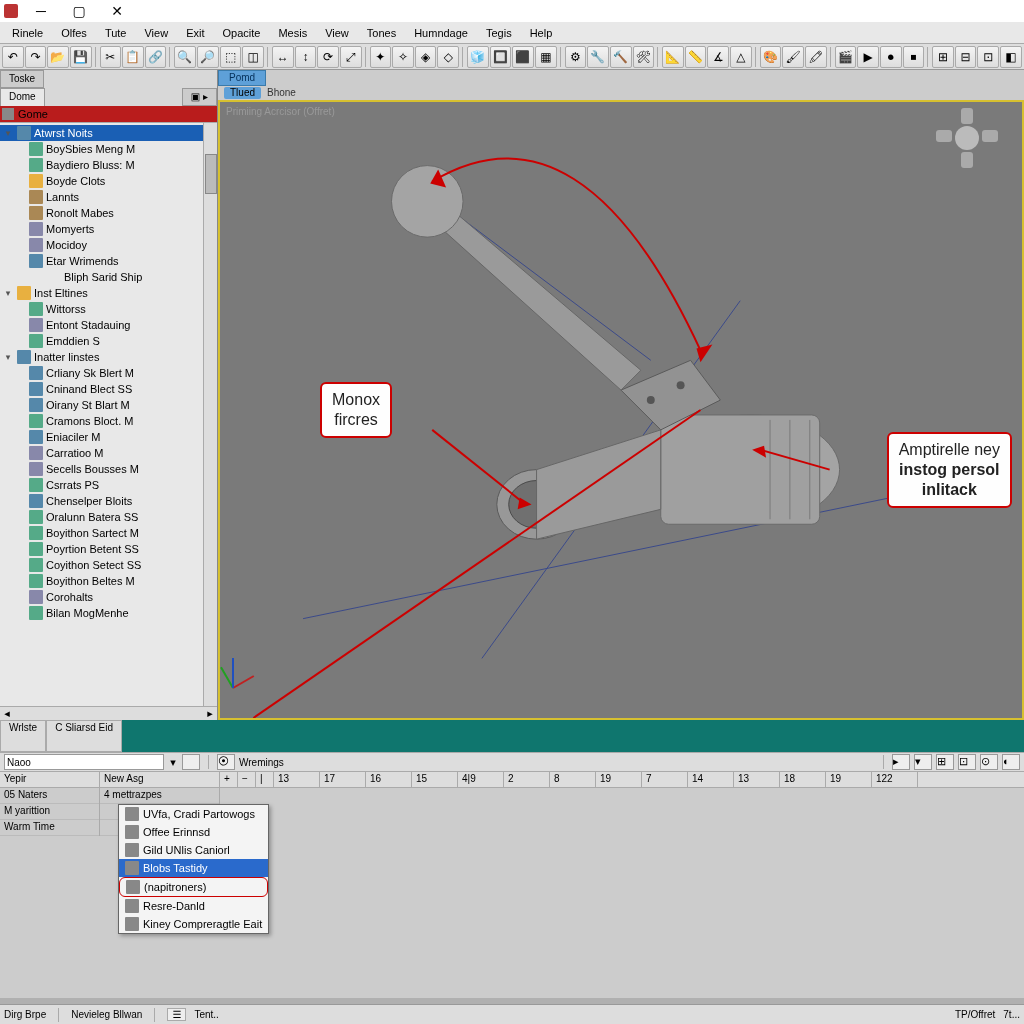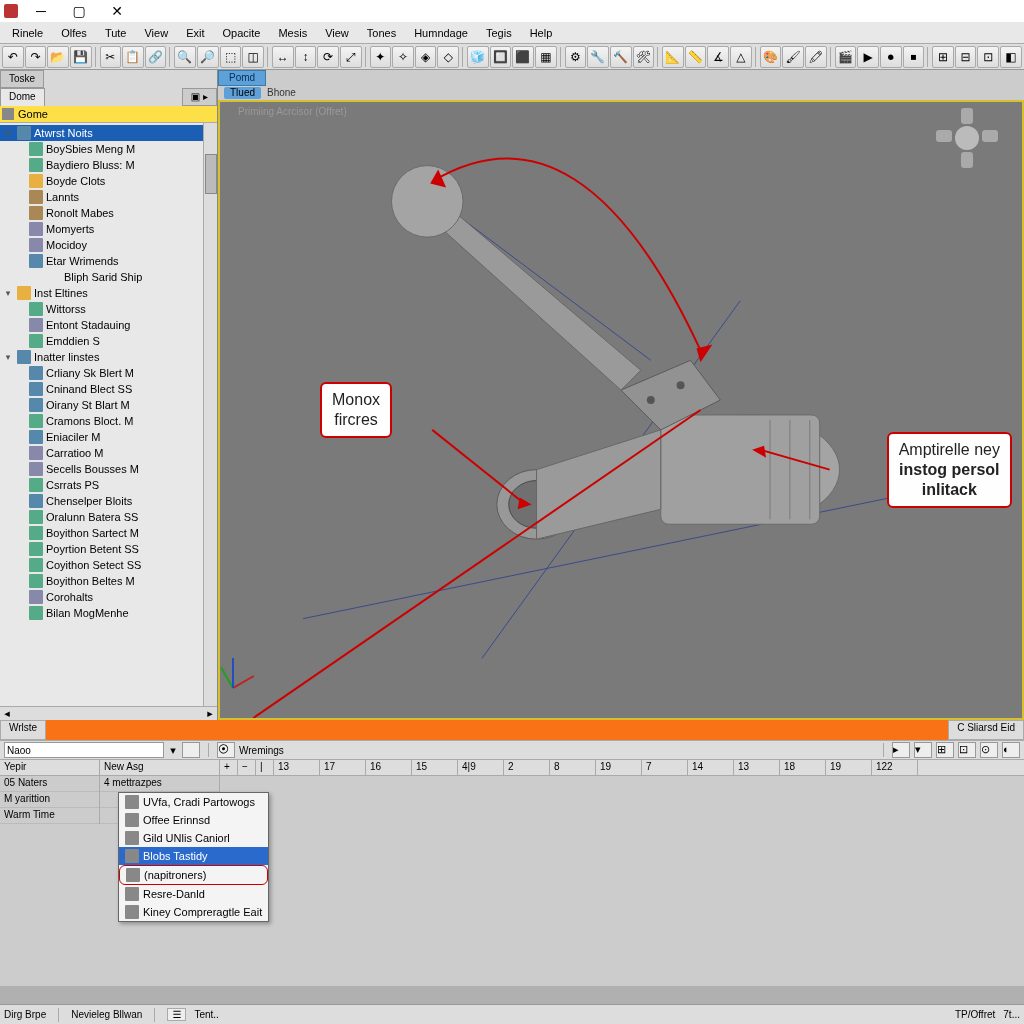--- a/index.html
+++ b/index.html
@@ -11,21 +11,21 @@
 .menubar { height: 22px; background: #e8e8e8; display: flex; align-items: center; padding: 8px 4px; gap: 2px; border-bottom: 1px solid #aaa; }
 .menubar .item { padding: 2px 8px; font-size: 11px; }
 .toolbar { height: 26px; background: #dedede; border-bottom: 1px solid #999; display: flex; align-items: center; padding: 0 2px; gap: 1px; }
 .toolbar .btn { width: 22px; height: 22px; background: linear-gradient(#f4f4f4,#ddd); border: 1px solid #aaa; border-radius: 2px; display: flex; align-items: center; justify-content: center; font-size: 12px; }
 .toolbar .sep { width: 2px; height: 20px; border-left: 1px solid #aaa; margin: 0 2px; }
 .main { display: flex; height: 650px; }
 .leftpanel { width: 218px; background: #d8d8d8; border-right: 1px solid #888; display: flex; flex-direction: column; }
 .lefttabs { height: 18px; display: flex; }
 .lefttabs .tab { padding: 2px 8px; background: #ccc; border: 1px solid #999; font-size: 10px; }
 .lefttabs .tab.active { background: #e8e8e8; border-bottom: none; }
-.leftheader { display: flex; align-items: center; padding: 2px; background: #fde047; border-bottom: 1px solid #aaa; }
+.leftheader { display: flex; align-items: center; padding: 2px; background: #b91c1c; border-bottom: 1px solid #aaa; }
 .leftheader .icon { width: 12px; height: 12px; background: #888; margin-right: 4px; }
 .leftheader .label { flex: 1; font-size: 11px; }
 .scenetree { flex: 1; overflow: auto; background: #e8e8e8; font-size: 11px; padding: 2px 0; position: relative; }
 .scenetree .scroll { position: absolute; right: 0; top: 0; bottom: 0; width: 14px; background: #ddd; border-left: 1px solid #aaa; }
 .scenetree .scroll .thumb { width: 12px; height: 40px; background: #bbb; border: 1px solid #888; margin: 1px; position: absolute; top: 30px; }
 .treenode { display: flex; align-items: center; padding: 1px 2px; cursor: default; }
 .treenode.selected { background: #1a5fb4; color: #fff; }
 .treenode .exp { width: 12px; text-align: center; font-size: 9px; color: #555; }
 .treenode .ticon { width: 14px; height: 14px; margin: 0 3px; border-radius: 1px; }
 .treenode .ticon.folder { background: #e8b040; }
@@ -36,35 +36,35 @@
 .treenode .lbl { white-space: nowrap; }
 .treenode.d1 { padding-left: 14px; }
 .treenode.d2 { padding-left: 32px; }
 .viewport { flex: 1; display: flex; flex-direction: column; background: #7b7b7b; position: relative; }
 .viewtabs { height: 16px; display: flex; background: #ccc; }
 .viewtabs .tab { padding: 1px 10px; background: #5ea0d8; color: #05305a; font-size: 10px; border: 1px solid #3a7aaa; }
 .vpsub { height: 14px; background: #ccc; padding: 1px 6px; font-size: 10px; display: flex; gap: 6px; }
 .vpsub .st { background: #5ea0d8; padding: 0 6px; border-radius: 2px; }
 .vpsub .st2 { color: #333; }
 .vpcanvas { flex: 1; background: #7a7a7a; border: 2px solid #d6c030; position: relative; }
-.vplabel { position: absolute; top: 4px; left: 6px; color: #999; font-size: 10px; margin-left: 12px; }
+.vplabel { position: absolute; top: 4px; left: 6px; color: #999; font-size: 10px; }
 .navgizmo { position: absolute; top: 6px; right: 10px; width: 90px; height: 60px; }
 .navgizmo .core { width: 24px; height: 24px; background: #bbb; border-radius: 50%; position: absolute; top: 18px; left: 33px; }
 .navgizmo .arm { width: 12px; height: 16px; background: #aaa; position: absolute; border-radius: 3px; }
 .navgizmo .arm.t { top: 0; left: 39px; }
 .navgizmo .arm.b { top: 44px; left: 39px; }
 .navgizmo .arm.l { top: 22px; left: 14px; width: 16px; height: 12px; }
 .navgizmo .arm.r { top: 22px; left: 60px; width: 16px; height: 12px; }
 .callout { position: absolute; background: #fefefe; border: 2px solid #c00; border-radius: 6px; padding: 6px 10px; font-size: 16px; color: #222; text-align: center; line-height: 1.25; }
 .axisgizmo { position: absolute; left: 10px; bottom: 30px; width: 40px; height: 40px; }
 .axisgizmo .z { position: absolute; left: 2px; bottom: 0; width: 2px; height: 30px; background: #2050c0; }
 .axisgizmo .y { position: absolute; left: 2px; bottom: 0; width: 2px; height: 24px; background: #20a020; transform: rotate(-30deg); transform-origin: bottom; }
 .axisgizmo .x { position: absolute; left: 2px; bottom: 0; width: 2px; height: 24px; background: #c02020; transform: rotate(60deg); transform-origin: bottom; }
 .belowvp { background: #ccc; }
-.tabbar2 { height: 20px; display: flex; background: #f97316; justify-content: space-between; }
+.tabbar2 { height: 32px; display: flex; background: #0f766e; }
 .tabbar2 .tab { padding: 1px 8px; background: #ddd; border: 1px solid #aaa; font-size: 10px; }
 .transbar { height: 20px; background: #ddd; border-top: 1px solid #aaa; border-bottom: 1px solid #aaa; display: flex; align-items: center; padding: 0 4px; gap: 4px; }
 .transbar input { width: 160px; height: 16px; font-size: 10px; border: 1px solid #999; background: #fff; padding: 0 2px; }
 .transbar .btn { width: 18px; height: 16px; background: #eee; border: 1px solid #999; }
 .transbar .lbl { font-size: 10px; }
 .transbar .spacer { flex: 1; }
 .dopesheet { height: 226px; background: #ccc; position: relative; }
 .dopehead { height: 16px; display: flex; background: #ddd; border-bottom: 1px solid #aaa; }
 .dopehead .col { border-right: 1px solid #aaa; padding: 1px 4px; font-size: 10px; }
 .dopehead .col.fixed { width: 100px; }

